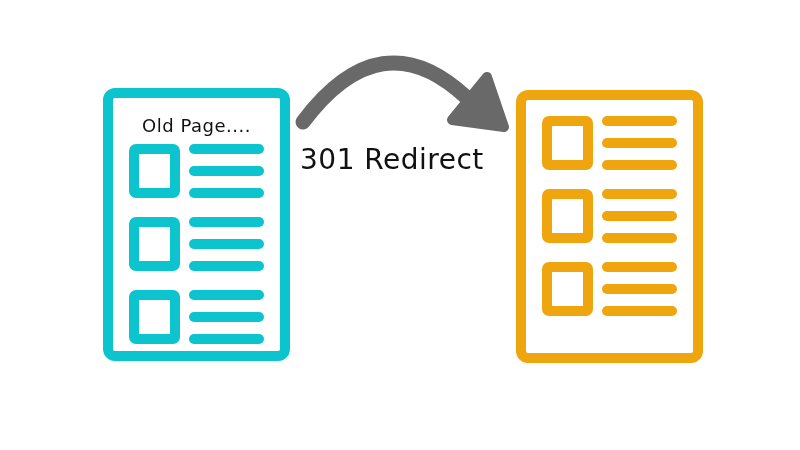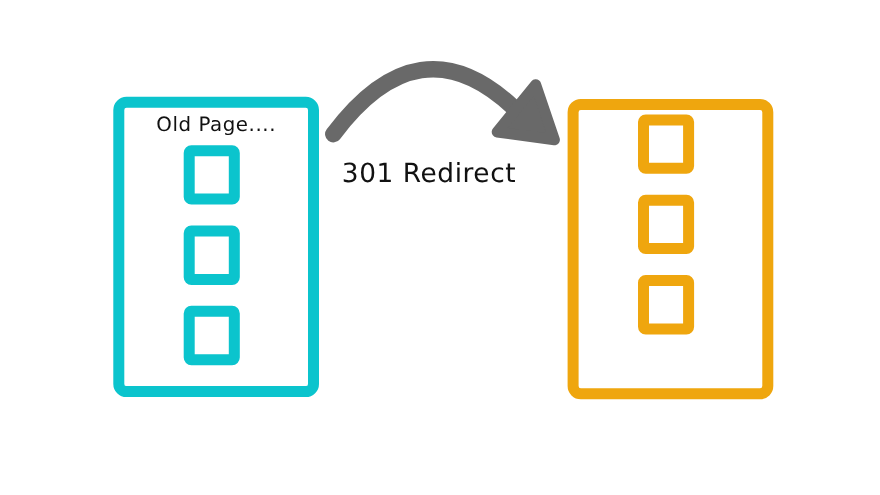--- a/index.html
+++ b/index.html
@@ -14,22 +14,22 @@
   body{ font-family:"DejaVu Sans", sans-serif; color:var(--text); }
   .canvas{ position:relative; width:800px; height:450px; background:var(--bg); }
 
   
   .page-card{
     position:absolute;
     width:187px; height:273px;
     border:10px solid var(--old);
     border-radius:12px;
     background:var(--bg);
-    padding:4px 16px 0 16px;
-    display:flex; flex-direction:column;align-items:center;
+    padding:16px 16px 0 16px;
+    display:flex; flex-direction:column;
   }
   .page-card.old{ left:103px; top:88px; border-color:var(--old); }
   .page-card.new{ left:516px; top:90px; border-color:var(--new); }
 
   .page-title{
     text-align:center;
     font-size:18px;
     line-height:24px;
     height:24px;
     margin-bottom:6px;
@@ -86,21 +86,21 @@
     stroke:var(--arrow);
     stroke-width:10;
     stroke-linejoin:round;
   }
 
   .redirect-label{
     position:absolute;
     left:300px; top:143px;
     width:180px;
     text-align:center;
-    font-size:24px;
+    font-size:28px;
     letter-spacing:0.5px;
     color:var(--text);
     white-space:nowrap;
   }
 </style>
 </head>
 <body>
 
 <div class="canvas">
 

